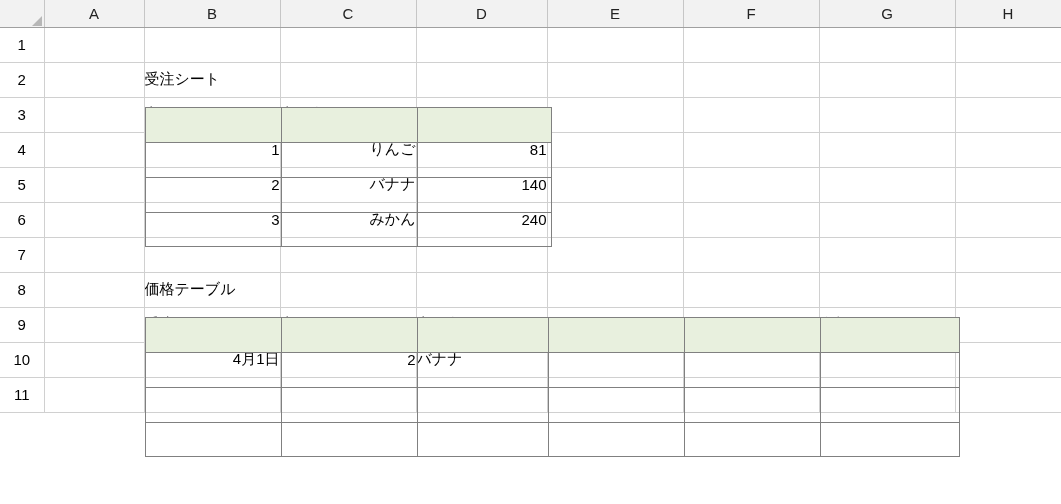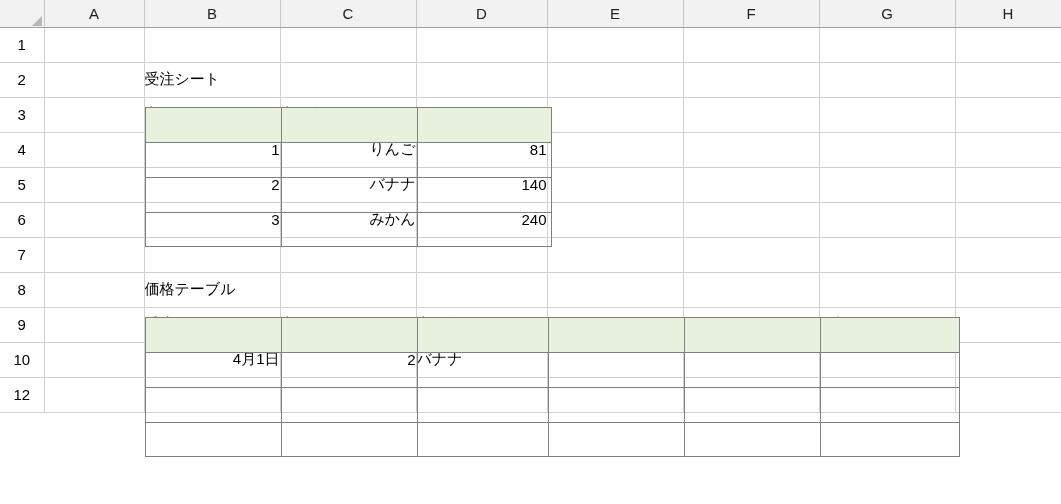--- a/index.html
+++ b/index.html
@@ -250,32 +250,32 @@
       <td class="cell cA"></td>
       <td class="cell cB right">4月1日</td>
       <td class="cell cC right">2</td>
       <td class="cell cD left">バナナ</td>
       <td class="cell cE"></td>
       <td class="cell cF"></td>
       <td class="cell cG"></td>
       <td class="cell cH"></td>
     </tr>
 
-
-    <tr>
-      <td class="row-head">12</td>
+    <tr>
+      <td class="row-head">11</td>
       <td class="cell cA"></td>
       <td class="cell cB"></td>
       <td class="cell cC"></td>
       <td class="cell cD"></td>
       <td class="cell cE"></td>
       <td class="cell cF"></td>
       <td class="cell cG"></td>
       <td class="cell cH"></td>
     </tr>
+
 
   </tbody>
     </table>
 
   <div class="overlay">
 
     <div class="hdrfill" style="left:145px; top:107px; width:407px; height:35px;"></div>
 
     <div class="hdrfill" style="left:145px; top:317px; width:815px; height:35px;"></div>
 

